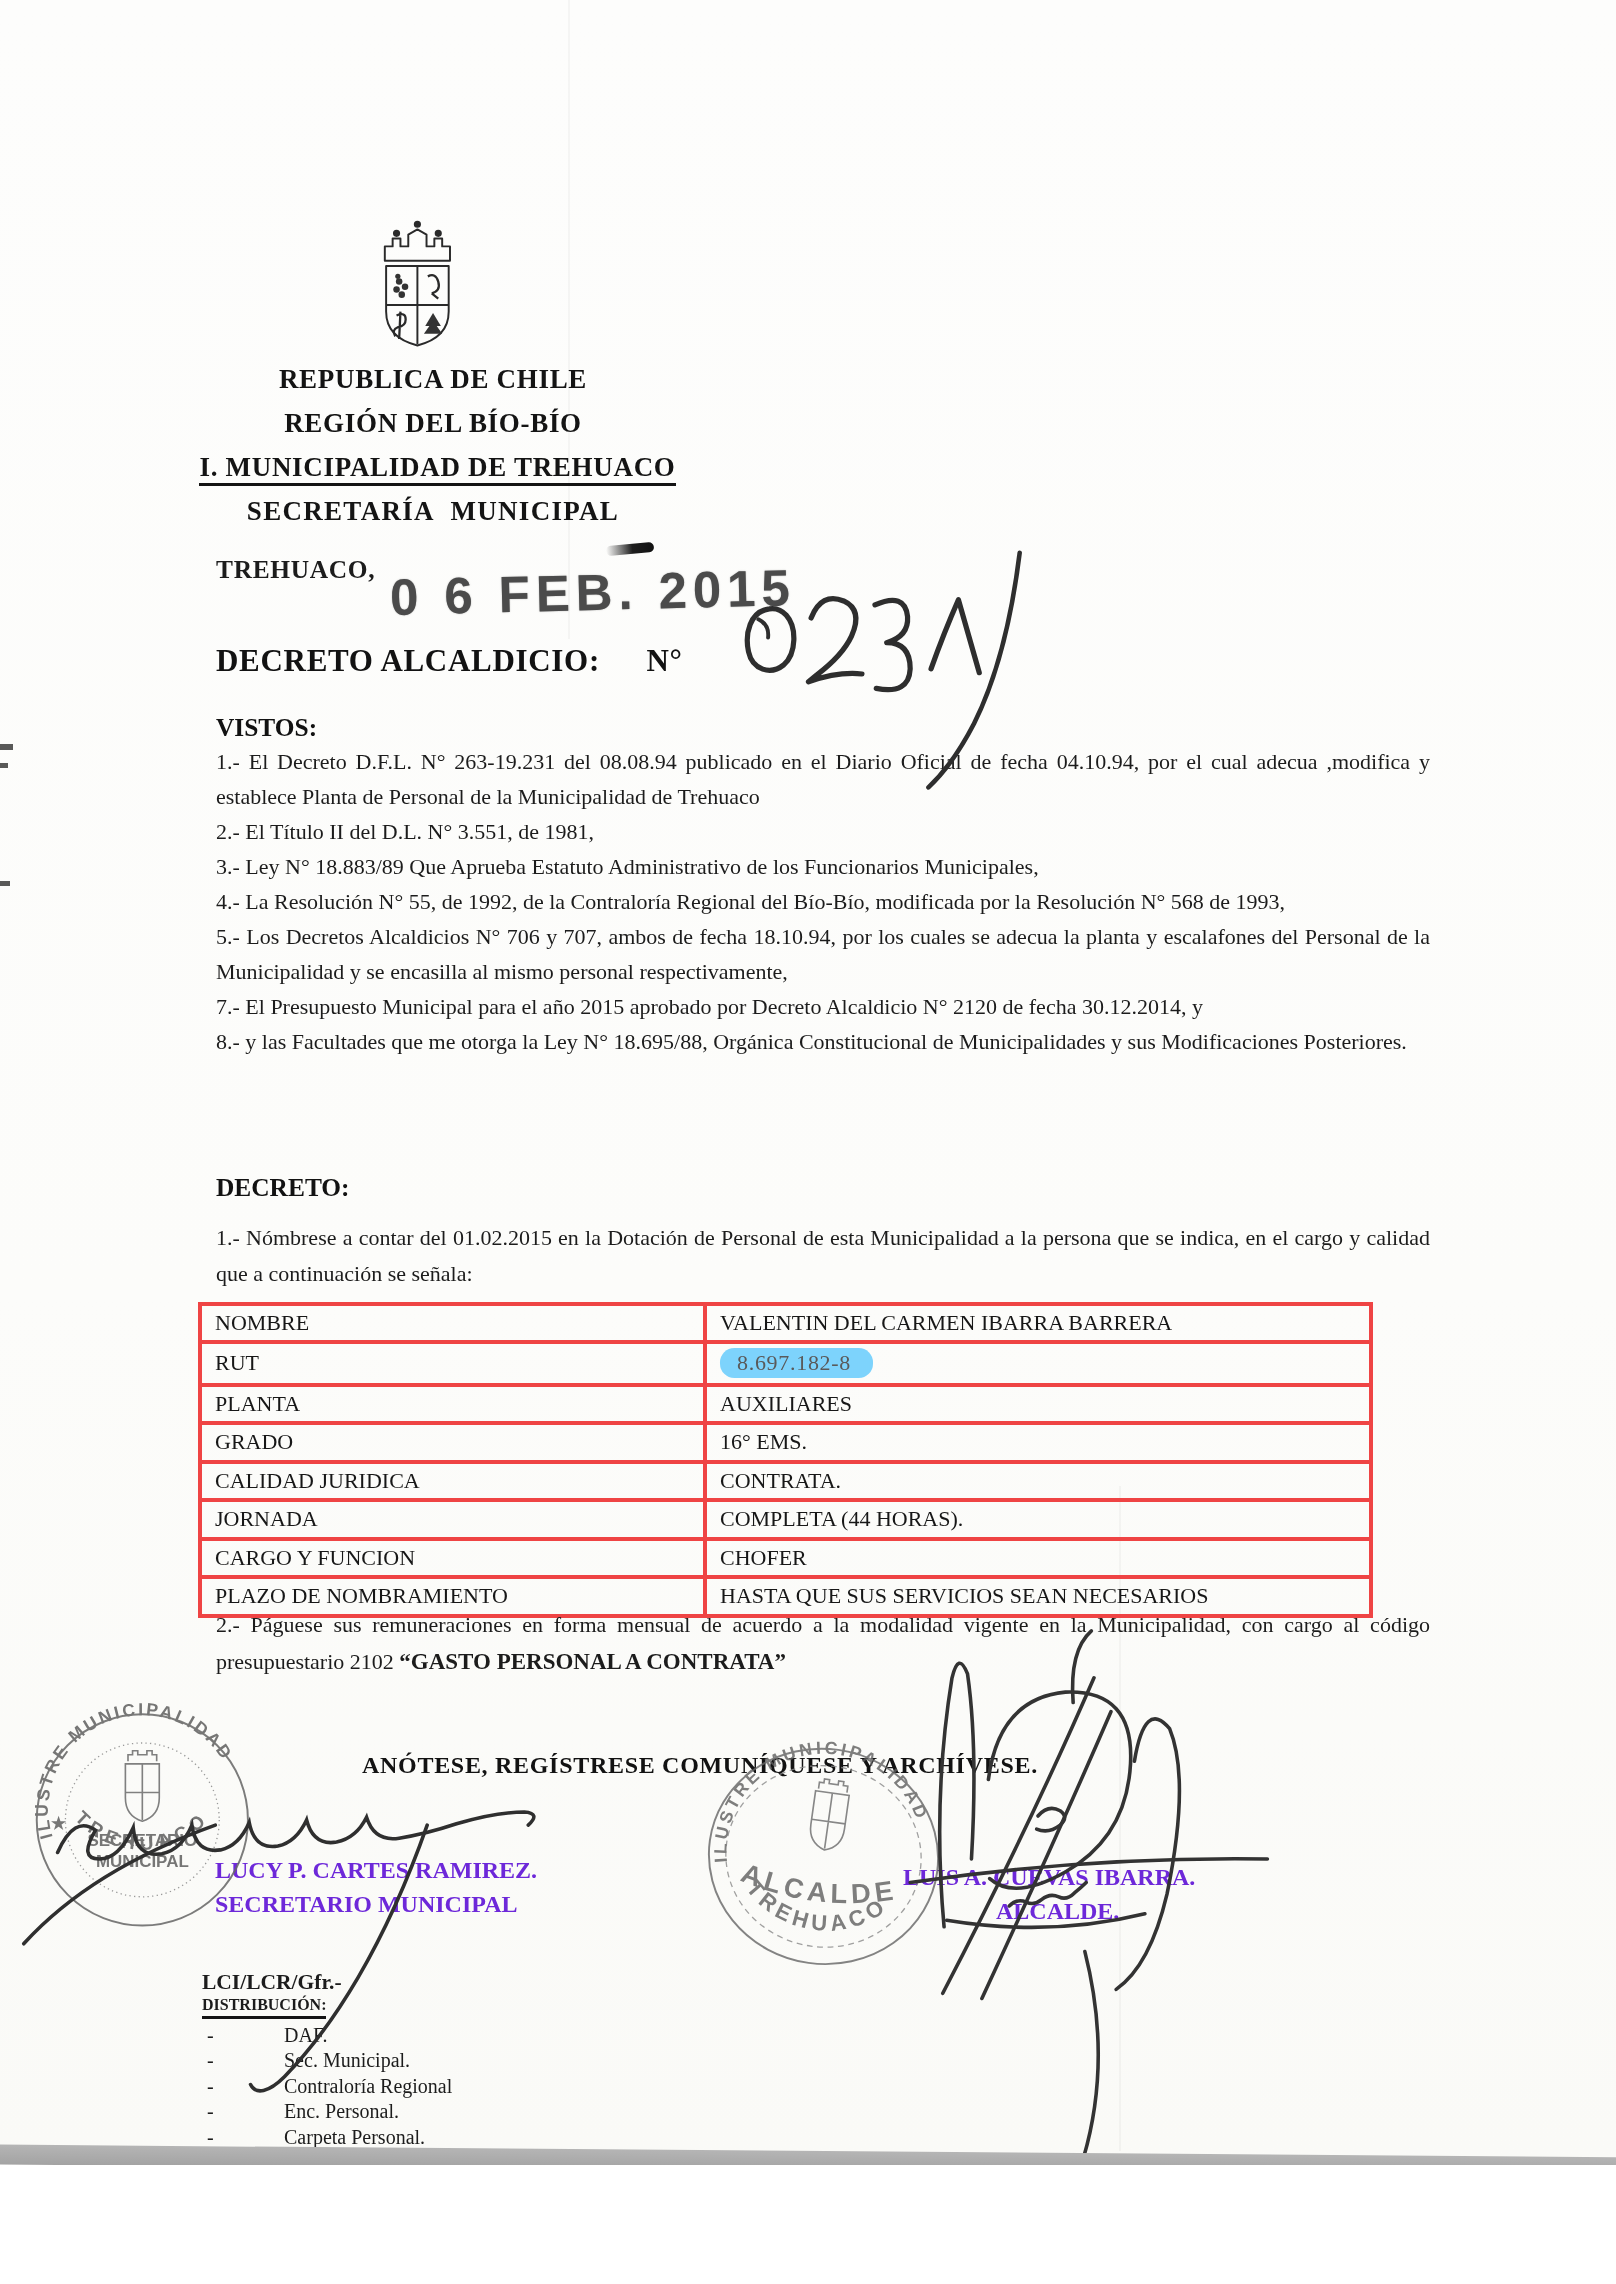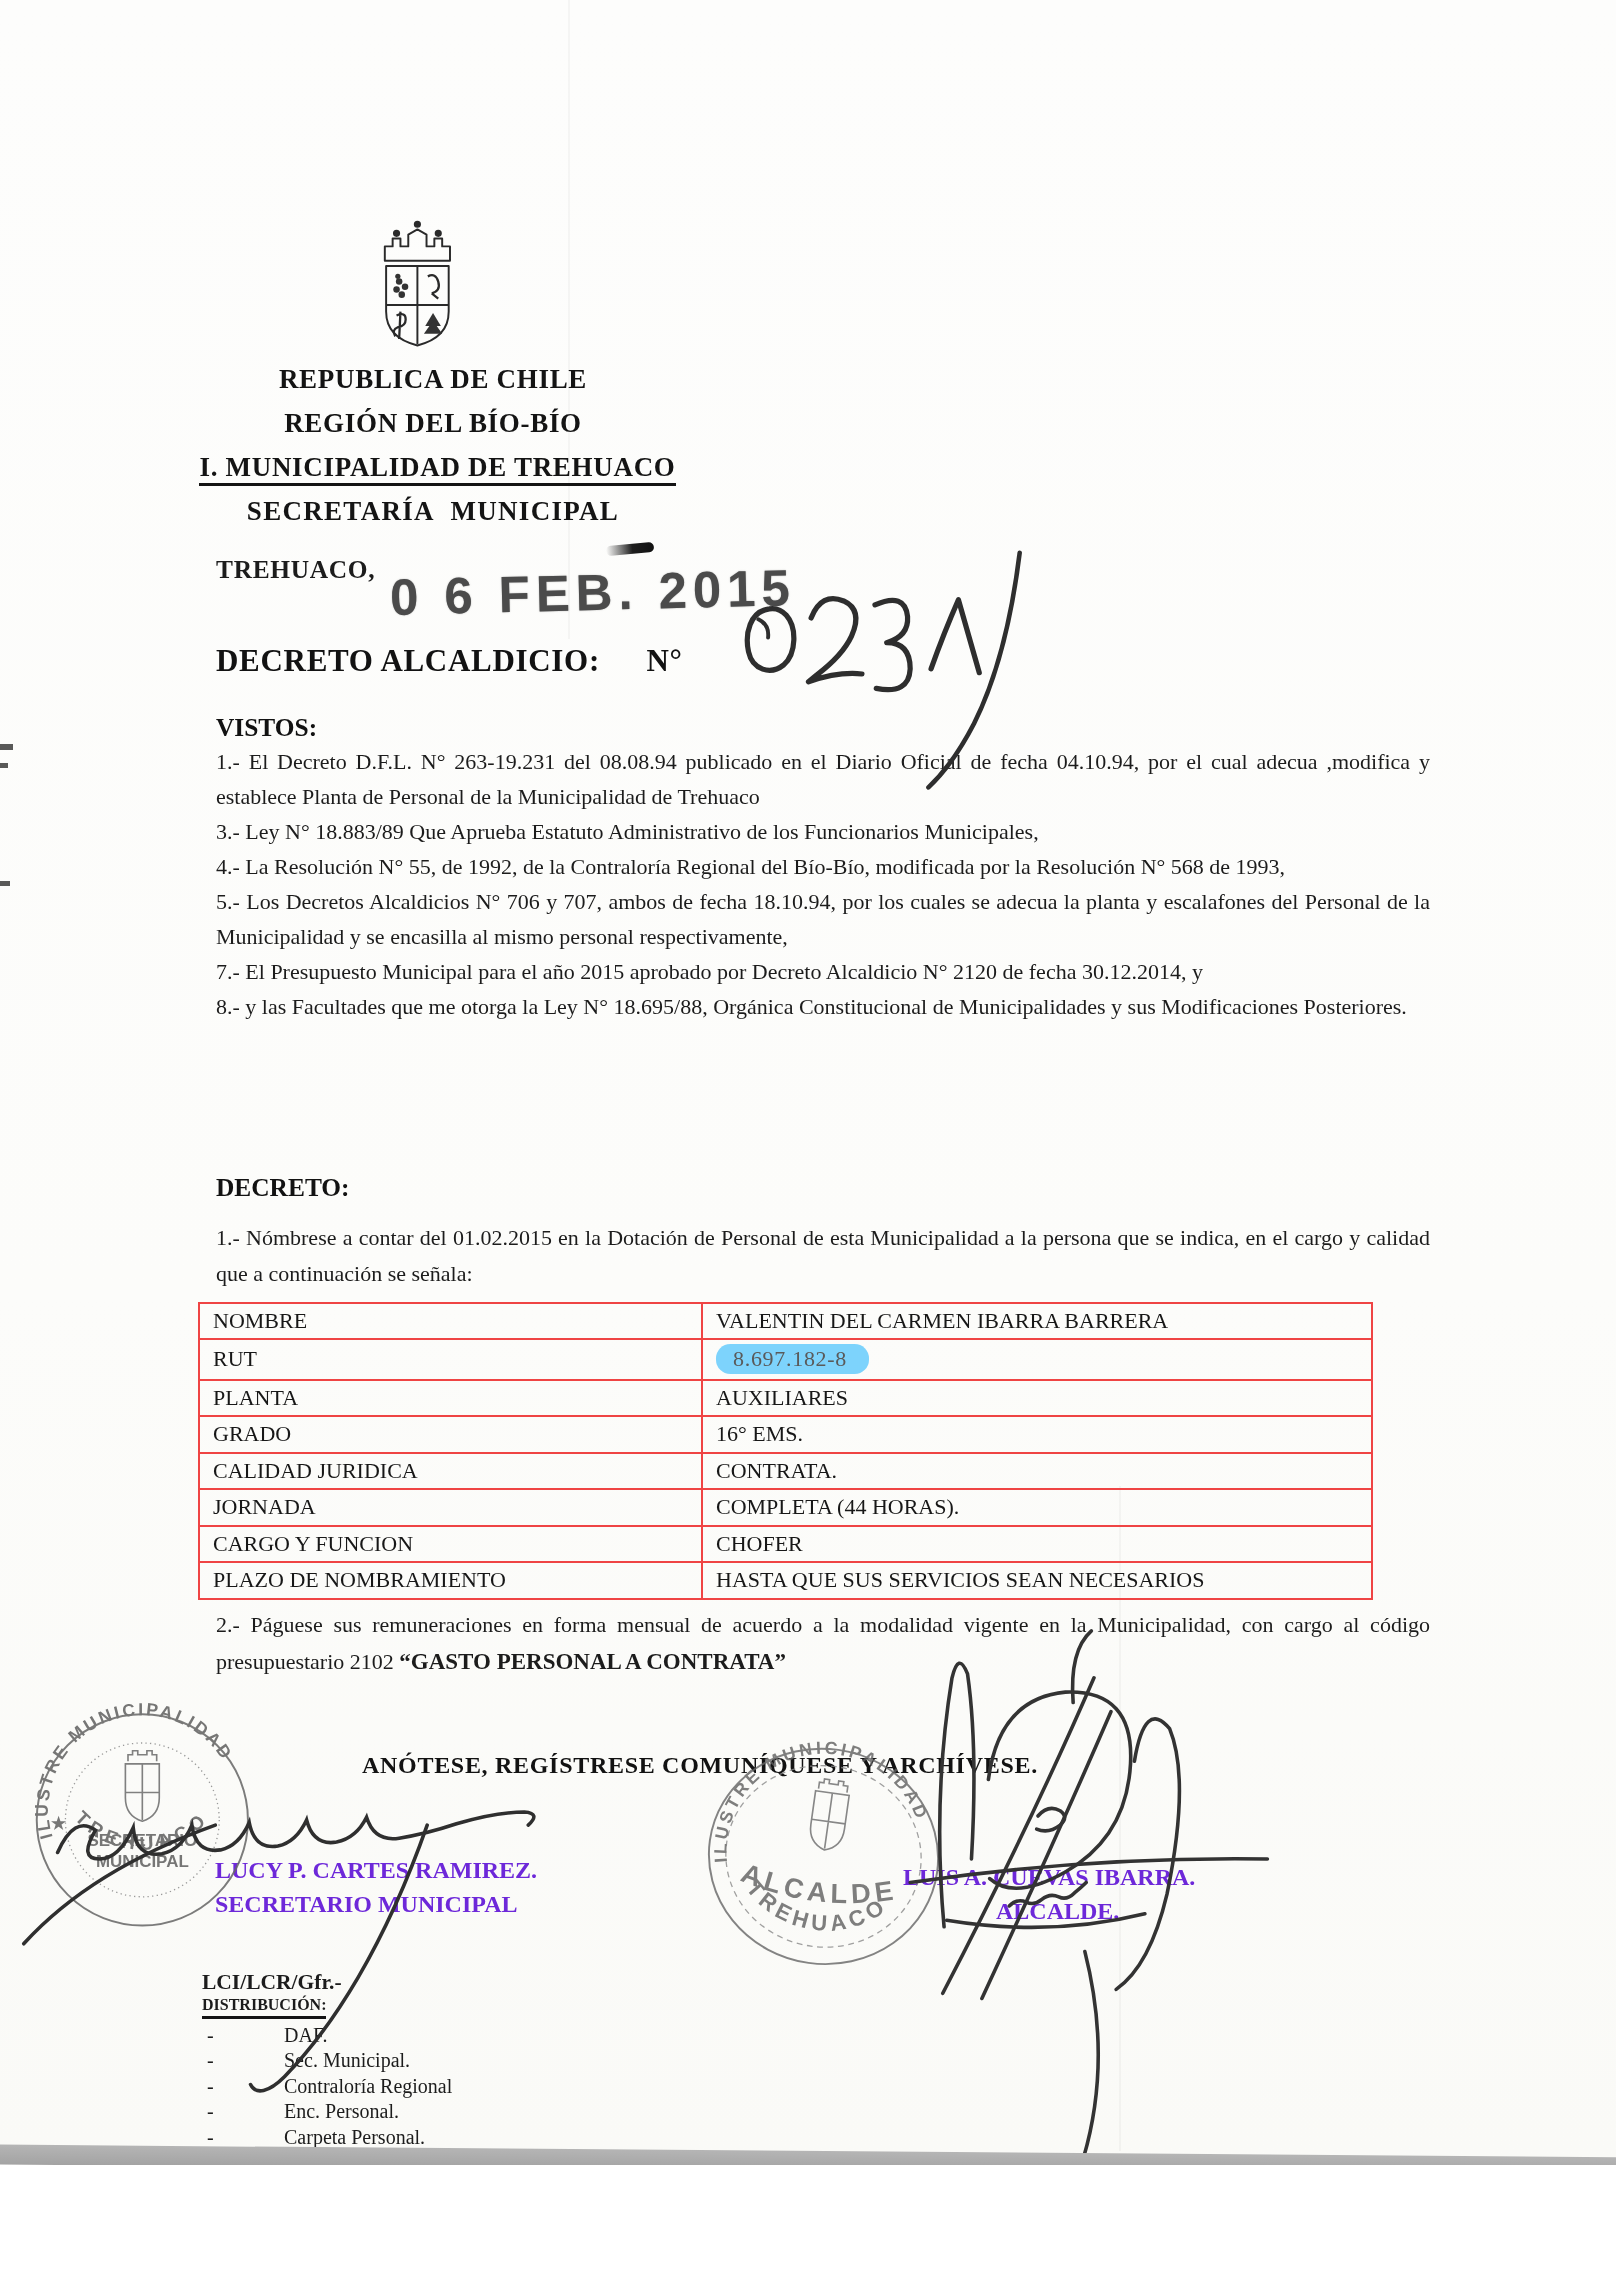--- a/index.html
+++ b/index.html
@@ -32,21 +32,21 @@
   .vistos-h{left:216px;top:713px;}
   .vistos{left:216px;top:744px;width:1214px;font-size:22px;line-height:35px;text-align:justify;}
   .vistos p{margin:0;}
   .decreto-h{left:216px;top:1173px;}
   .par1{left:216px;top:1220px;width:1214px;font-size:22px;line-height:36px;text-align:justify;}
   .par2{left:216px;top:1606px;width:1214px;font-size:22px;line-height:37px;text-align:justify;}
   .par2 b{font-size:23px;}
   
   table.dt{left:198px;top:1302px;position:absolute;width:1175px;border-collapse:collapse;
        font-size:22px;color:#171717;}
-  table.dt td{border:2px solid #ef4444;padding:3.9px 9px 4.6px 13px;height:26px;font-family:Liberation Serif, serif;}
+  table.dt td{border:4px solid #ef4444;padding:3.9px 9px 4.6px 13px;height:26px;font-family:Liberation Serif, serif;}
   table.dt td.c1{width:479px;}
   .redact{display:inline-block;background:#7dd3fc;color:#5a5a5a;border-radius:14.3px;
        padding:1.3px 22px 2.6px 17px;letter-spacing:0.7px;}
   
   .anote{left:362px;top:1752px;font-size:24px;font-weight:bold;letter-spacing:0.7px;color:#121212;}
   .signer{font-size:24px;font-weight:bold;color:#6d28d9;line-height:34px;}
   .signerL{left:215px;top:1853px;}
   .signerR{left:903px;top:1860px;}
   .signerR .t{margin-left:93px;}
   
@@ -111,20 +111,21 @@
   <div class="abs smear"></div>
 
   <div class="abs decree">
     <span>DECRETO ALCALDICIO:</span>
     <span class="num">N°</span>
   </div>
 
   <div class="abs h2 vistos-h">VISTOS:</div>
   <div class="abs vistos">
     <p>1.- El Decreto D.F.L. N° 263-19.231 del 08.08.94 publicado en el Diario Oficial de fecha 04.10.94, por el cual adecua ,modifica y establece Planta de Personal de la Municipalidad de Trehuaco</p>
+    <p>2.- El Título II del D.L. N° 3.551, de 1981,</p>
     <p>3.- Ley N° 18.883/89 Que Aprueba Estatuto Administrativo de los Funcionarios Municipales,</p>
     <p>4.- La Resolución N° 55, de 1992, de la Contraloría Regional del Bío-Bío, modificada por la Resolución N° 568 de 1993,</p>
     <p>5.- Los Decretos Alcaldicios N° 706 y 707, ambos de fecha 18.10.94, por los cuales se adecua la planta y escalafones del Personal de la Municipalidad y se encasilla al mismo personal respectivamente,</p>
     <p>7.- El Presupuesto Municipal para el año 2015 aprobado por Decreto Alcaldicio N° 2120 de fecha 30.12.2014, y</p>
     <p>8.- y las Facultades que me otorga la Ley N° 18.695/88, Orgánica Constitucional de Municipalidades y sus Modificaciones Posteriores.</p>
   </div>
 
   <div class="abs h2 decreto-h">DECRETO:</div>
   <p class="abs par1" style="margin:0;">1.- Nómbrese a contar del 01.02.2015 en la Dotación de Personal de esta Municipalidad a la persona que se indica, en el cargo y calidad que a continuación se señala:</p>
 

